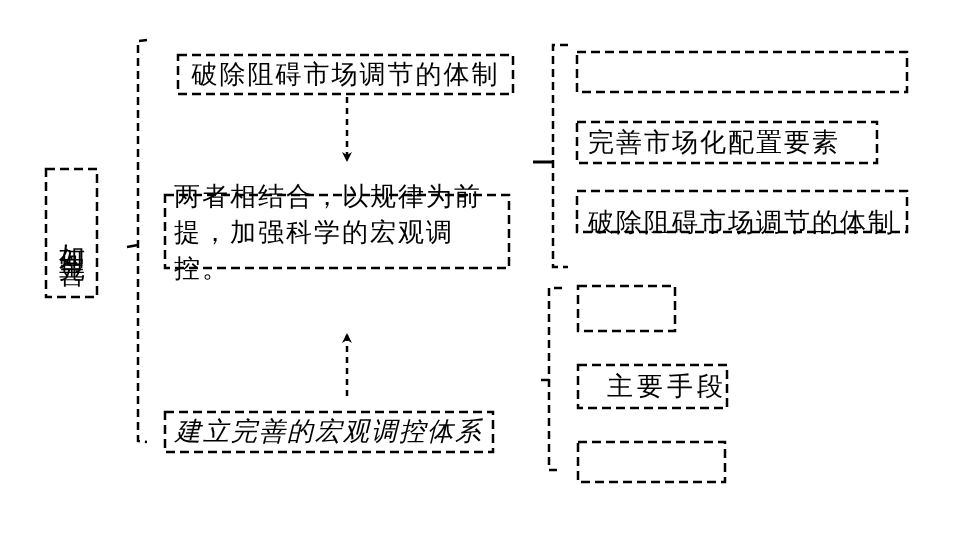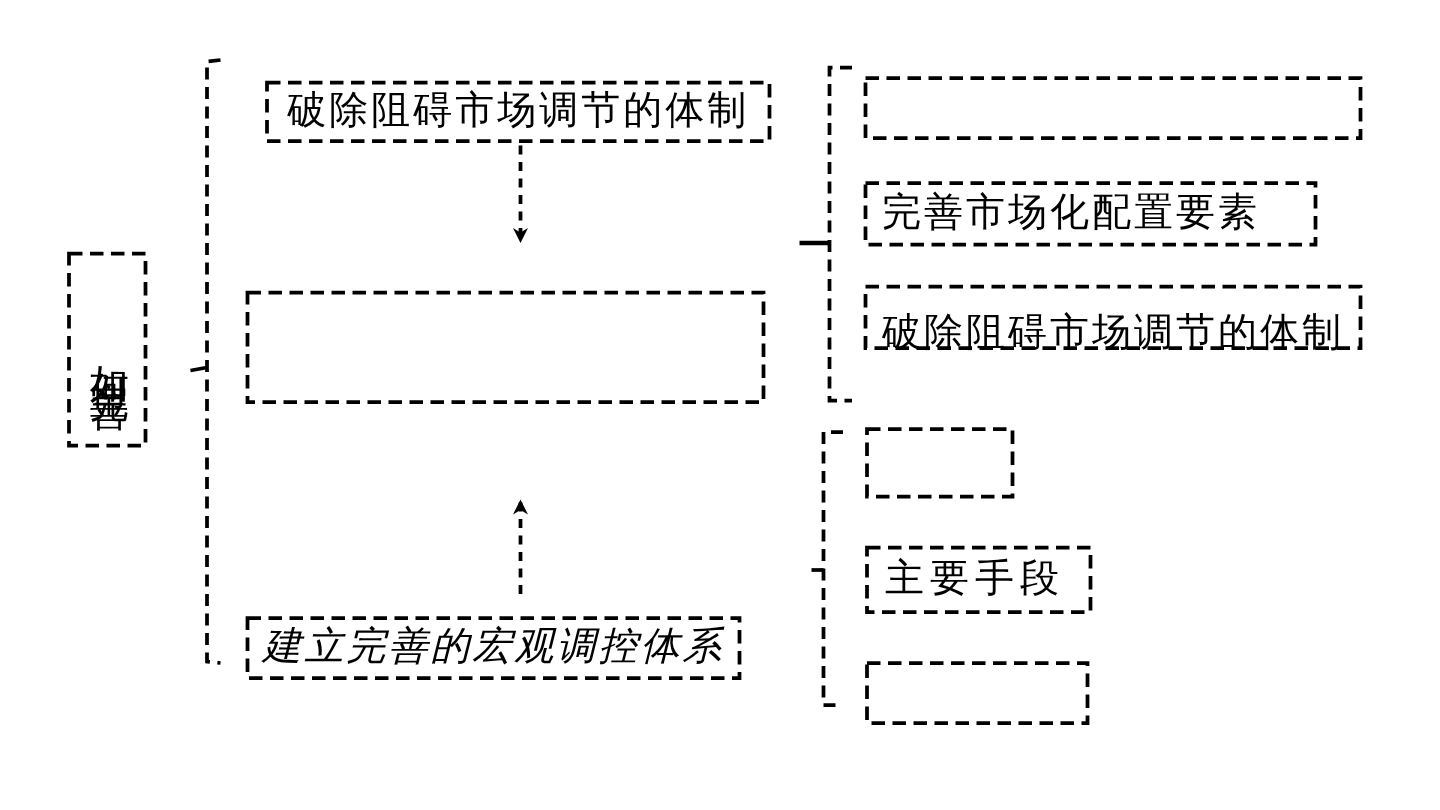--- a/index.html
+++ b/index.html
@@ -69,33 +69,37 @@
   </svg>
 
   <div class="txt vertical" style="left:46px; top:169px; width:51px; height:128px; font-size:26px;">
     <span>如何完善</span>
   </div>
 
   <div class="txt center-h" style="left:178px; top:55px; width:335px; height:39px;">
     <span>破除阻碍市场调节的体制</span>
   </div>
 
+  <div class="txt left-h multiline" style="left:165px; top:195px; width:344px; height:73px; padding-left:9px; box-sizing:border-box;">
+    <span>两者相结合，以规律为前
+提，加强科学的宏观调控。</span>
+  </div>
 
   <div class="txt center-h" style="left:165px; top:412px; width:328px; height:40px;font-style:italic;">
     <span>建立完善的宏观调控体系</span>
   </div>
 
 
   <div class="txt left-h" style="left:588px; top:122px; width:290px; height:41px;">
     <span>完善市场化配置要素</span>
   </div>
 
   <div class="txt left-h" style="left:588px; top:202px; width:320px; height:41px;">
     <span>破除阻碍市场调节的体制</span>
   </div>
 
 
-  <div class="txt left-h" style="left:590px; top:365px; width:137px; height:43px; letter-spacing:4px;">
+  <div class="txt left-h" style="left:590px; top:365px; width:137px; height:43px; letter-spacing:4px;justify-content:flex-end;">
     <span>主要手段</span>
   </div>
 
 
 </div>
 
 </body></html>

